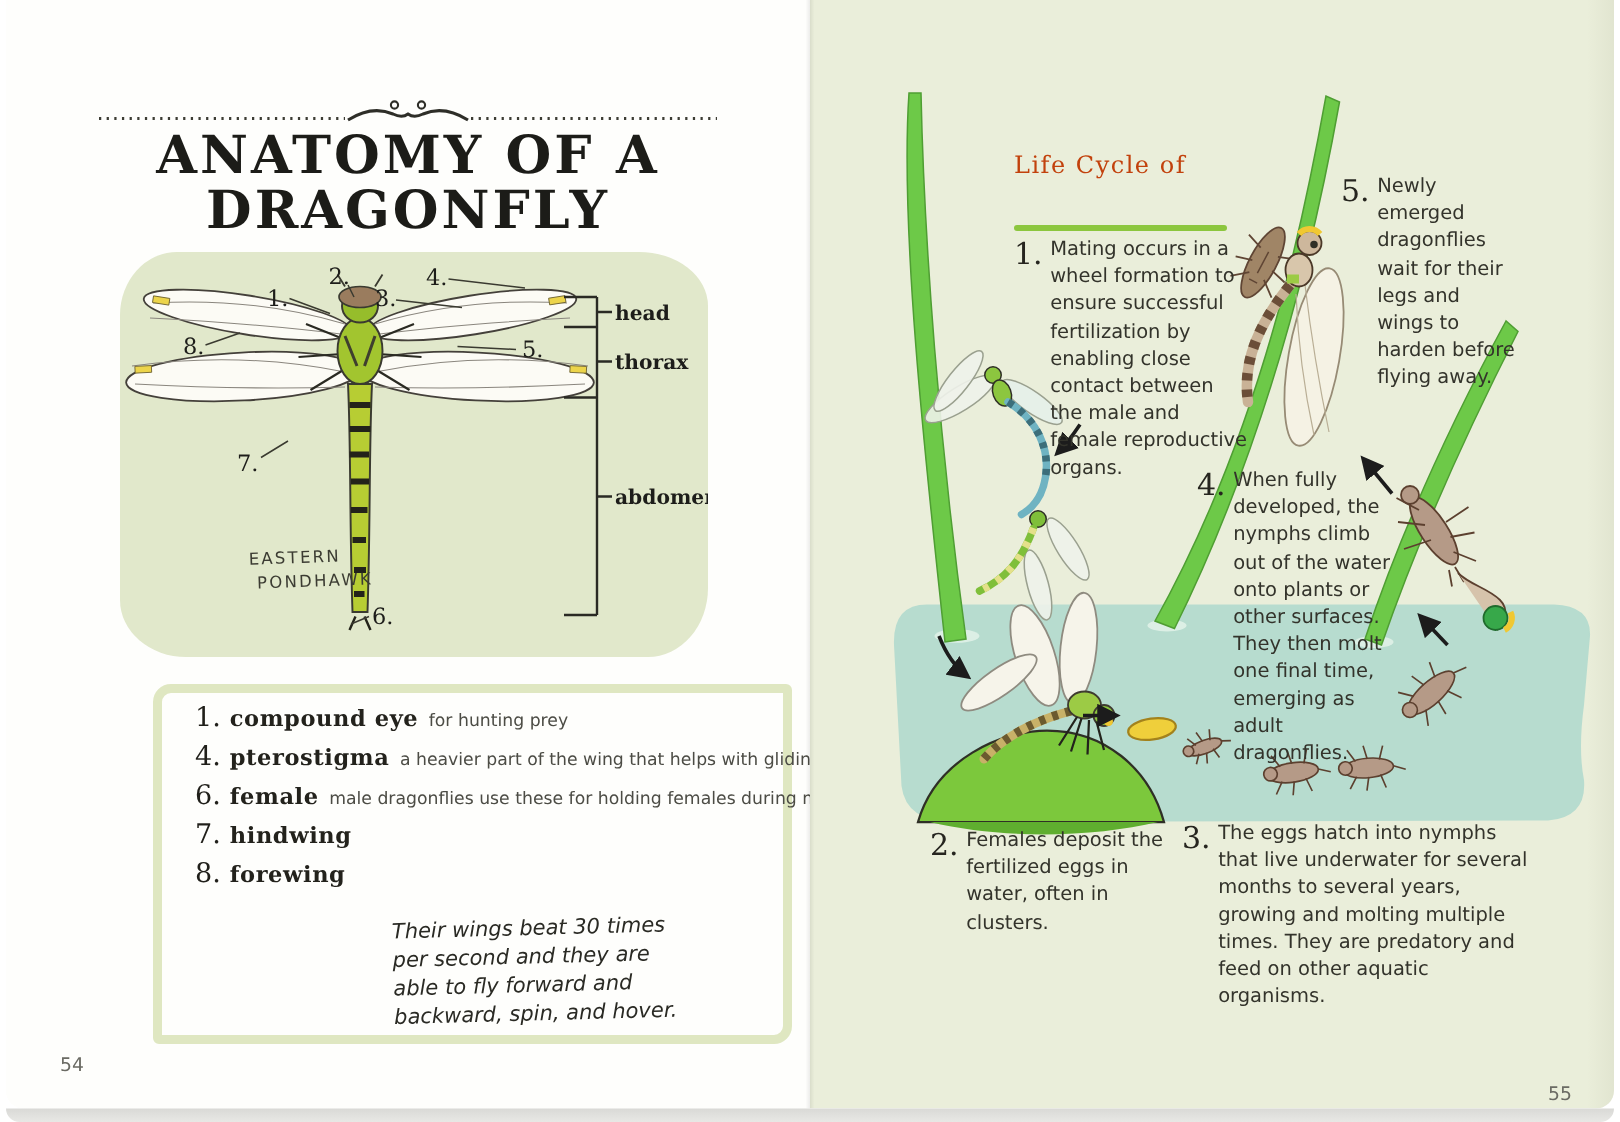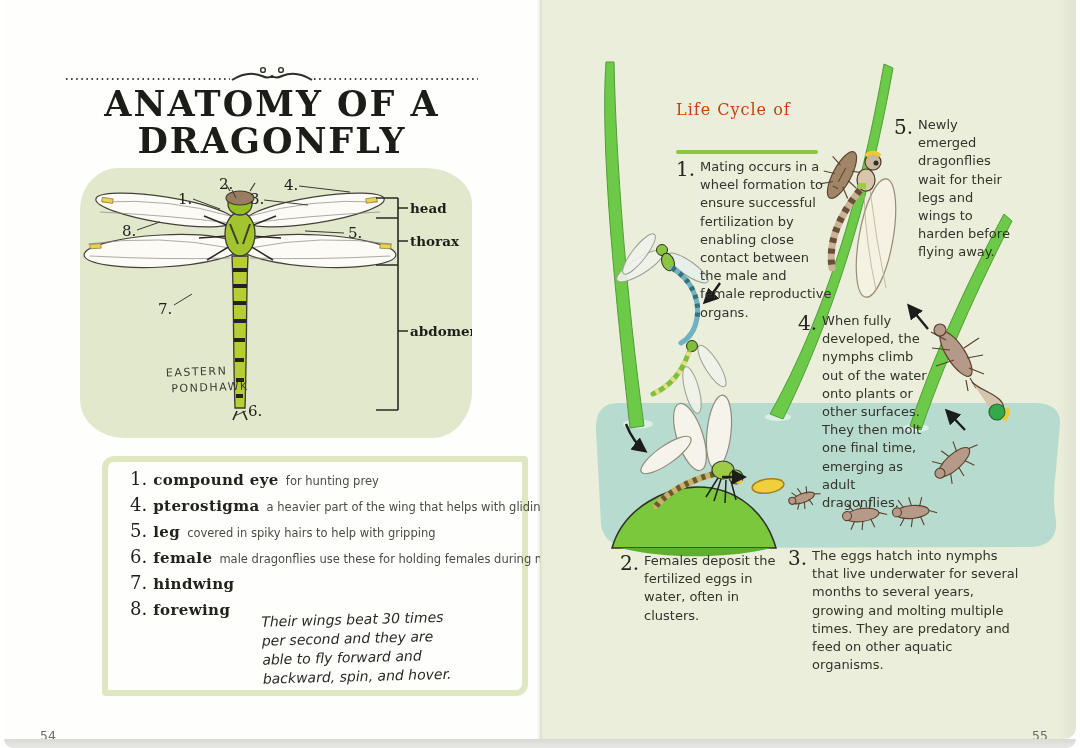--- a/index.html
+++ b/index.html
@@ -29,23 +29,23 @@
         border:6px solid #dfe7c1;border-radius:12px 4px 12px 4px;}
   .legend-list{position:absolute;left:126px;top:468px;width:390px;}
   .legend-row{margin-bottom:5px;white-space:nowrap;}
   .l-num{font-family:"DejaVu Serif",serif;font-size:18px;color:#201f1a;margin-right:6px;}
   .l-term{font-family:"DejaVu Serif",serif;font-size:15px;font-weight:bold;
         letter-spacing:0.4px;color:#23221c;margin-right:7px;}
   .l-desc{font-size:11.5px;color:#4c4c45;}
   .hand-note{position:absolute;left:258px;top:610px;width:205px;
         font-style:italic;font-size:14px;line-height:1.35;color:#2a2a24;
         transform:rotate(-1.5deg);}
-  .page-num{position:absolute;top:728px;font-size:12.5px;color:#6b6b64;text-align:right;}
+  .page-num{position:absolute;top:702px;font-size:12.5px;color:#6b6b64;text-align:right;}
   .pn-left{left:36px;}
-  .pn-right{left:492px;}
+  .pn-right{left:492px;margin-top:19px;}
 
   
   .cycle-art{position:absolute;left:0;top:0;width:536px;height:739px;}
   .r-title{position:absolute;left:136px;top:84px;width:230px;
         font-family:"DejaVu Serif",serif;font-size:16px;letter-spacing:1px;
         color:#c2410c;line-height:1.32;margin-top:15px;}
   .r-underline{position:absolute;left:136px;top:150px;width:142px;height:4px;
         background:#8cc63e;border-radius:2px;}
   .step{position:absolute;display:flex;}
   .step-num{font-family:"DejaVu Serif",serif;font-size:20px;color:#26251f;
@@ -139,21 +139,20 @@
             <text x="330" y="168">abdomen</text>
           </g>
         </g>
       </svg>
     </div>
 
     <div class="legend-box"></div>
     <div class="legend-list">
       <div class="legend-row"><span class="l-num">1.</span><span class="l-term">compound eye</span><span class="l-desc">for hunting prey</span></div>
       <div class="legend-row"><span class="l-num">4.</span><span class="l-term">pterostigma</span><span class="l-desc">a heavier part of the wing that helps with gliding</span></div>
-      <div class="legend-row"><span class="l-num">5.</span><span class="l-term">leg</span><span class="l-desc">covered in spiky hairs to help with gripping</span></div>
       <div class="legend-row"><span class="l-num">6.</span><span class="l-term">female</span><span class="l-desc">male dragonflies use these for holding females during mating</span></div>
       <div class="legend-row"><span class="l-num">7.</span><span class="l-term">hindwing</span></div>
       <div class="legend-row"><span class="l-num">8.</span><span class="l-term">forewing</span></div>
     </div>
     <div class="hand-note">Their wings beat 30 times per second and they are able to fly forward and backward, spin, and hover.</div>
 
     <div class="page-num pn-left">54</div>
   </div>
 
   <div class="page page-right">

